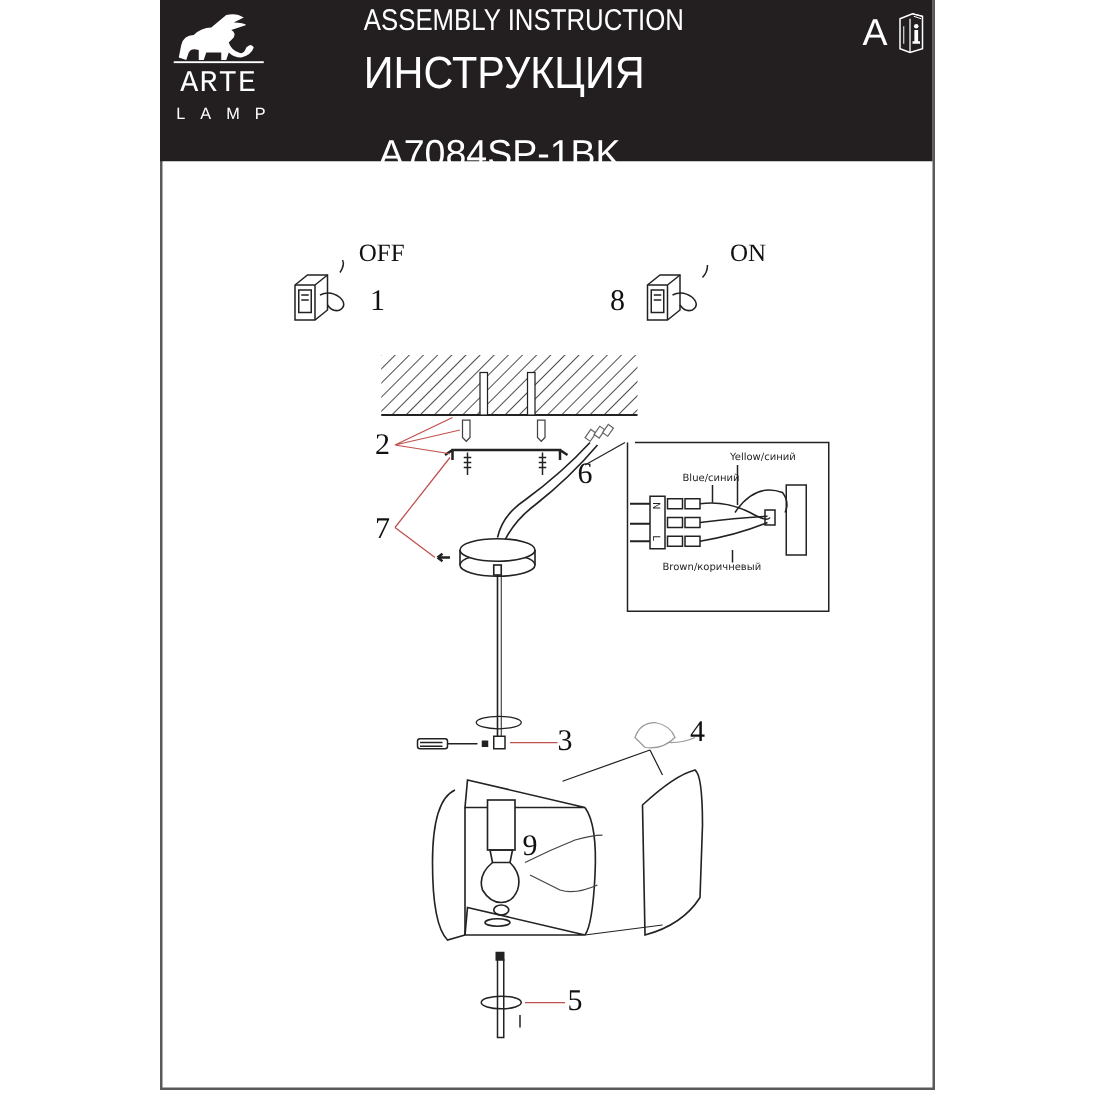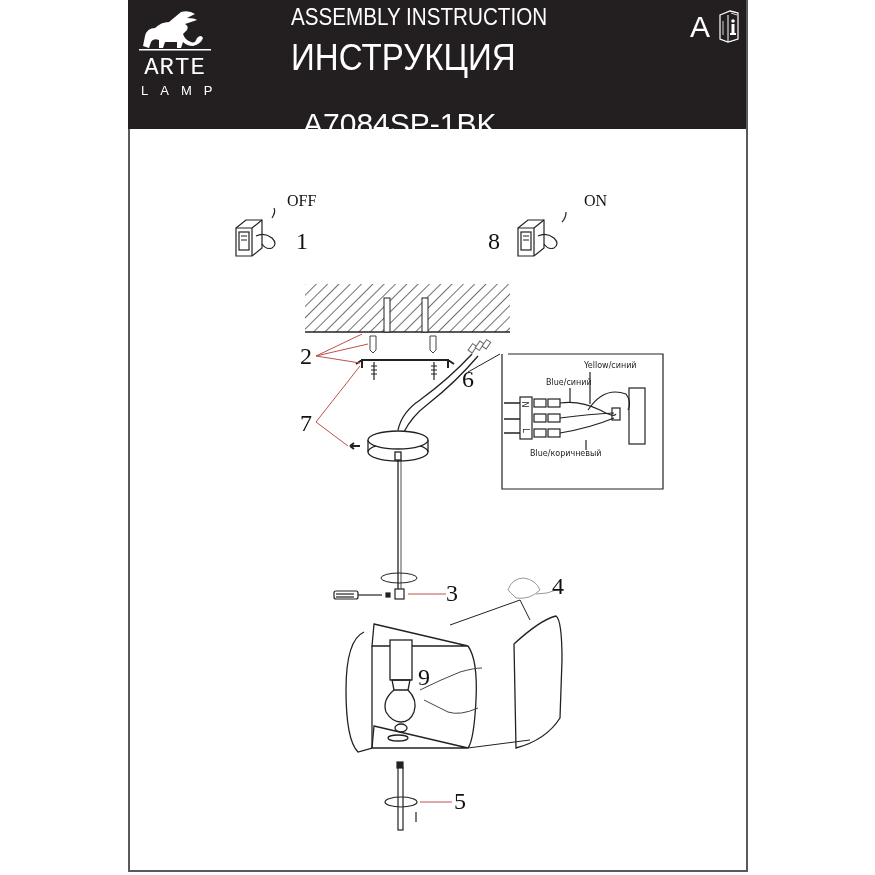--- a/index.html
+++ b/index.html
@@ -11,21 +11,21 @@
   .logo-lamp { position:absolute; left:0; top:75px; width:80px; font-family:Liberation Sans, sans-serif; font-size:13px; letter-spacing:12px; padding-left:6px; box-sizing:border-box; }
   .h-title { position:absolute; left:291px; color:#fff; white-space:nowrap; }
   .t1 { top:3px; font-size:24px; transform:scaleX(0.86); transform-origin:left top; }
   .t2 { top:37px; font-size:36px; transform:scaleX(0.92); transform-origin:left top; }
   .t3 { top:86px; left:303px; font-size:30px;margin-top:21px; }
   .lang-a { position:absolute; left:690px; top:10px; color:#fff; font-size:30px; }
   .info-book { position:absolute; left:718px; top:9px; }
   .diagram { position:absolute; left:0; top:0; }
   .lbl { position:absolute; font-family:"Liberation Serif", serif; color:#111; }
   .num { font-size:24px; }
-  .sw { font-size:16px; }
+  .sw { font-size:20px; }
   .wire-lbl { position:absolute; font-family:"DejaVu Sans", sans-serif; font-size:8px; color:#222; white-space:nowrap; }
 </style>
 </head>
 <body>
 
 <div class="frame"></div>
 
 <div class="header"></div>
 
 <div class="logo">
@@ -191,15 +191,15 @@
 <div class="lbl num" style="left:300px;top:343px;">2</div>
 <div class="lbl num" style="left:462px;top:366px;">6</div>
 <div class="lbl num" style="left:300px;top:410px;">7</div>
 <div class="lbl num" style="left:446px;top:580px;">3</div>
 <div class="lbl num" style="left:552px;top:573px;">4</div>
 <div class="lbl num" style="left:418px;top:664px;">9</div>
 <div class="lbl num" style="left:454px;top:788px;">5</div>
 
 <div class="wire-lbl" style="left:584px;top:361px;">Yellow/синий</div>
 <div class="wire-lbl" style="left:546px;top:378px;">Blue/синий</div>
-<div class="wire-lbl" style="left:530px;top:449px;">Blue/коричневый</div>
+<div class="wire-lbl" style="left:530px;top:449px;">Brown/коричневый</div>
 <div class="wire-lbl" style="left:522px;top:400px;transform:rotate(90deg);">N</div>
 <div class="wire-lbl" style="left:523px;top:426px;transform:rotate(90deg);">L</div>
 
 </body></html>

